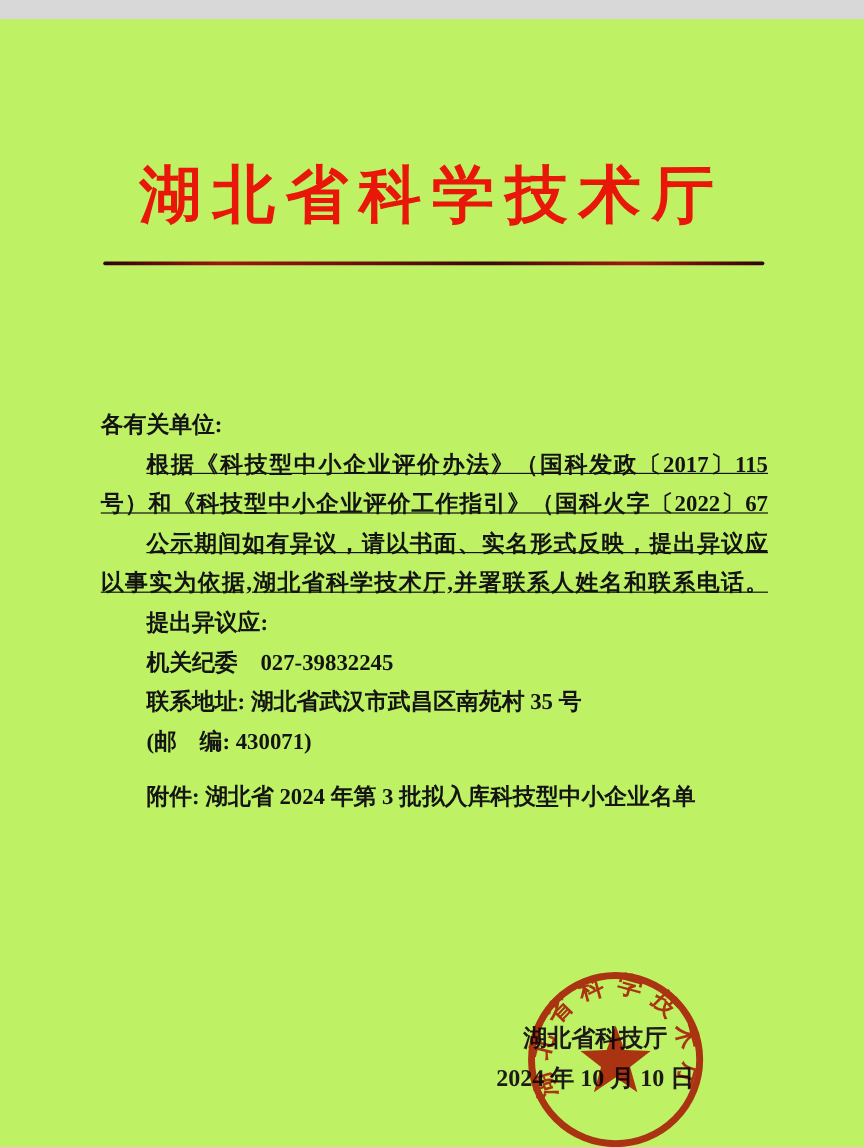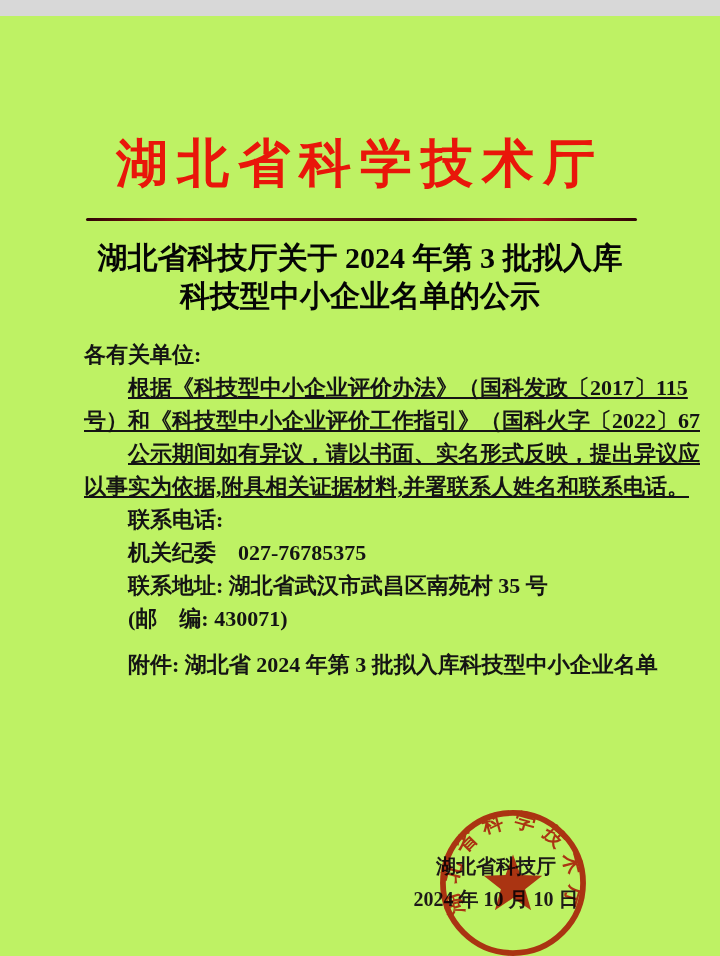--- a/index.html
+++ b/index.html
@@ -29,21 +29,21 @@
   
   .doc-title {
     position:absolute; top:223px; left:40px; width:640px;
     text-align:center;
     font-size:30px; line-height:38px; font-weight:bold;
     color:#050505;
   }
   
   .doc-body {
     position:absolute; top:322px; left:84px; width:556px;
-    font-size:22px; line-height:33px;
+    font-size:19px; line-height:33px;
     font-weight:600;
     color:#141414;
   }
   .bl { white-space:nowrap; }
   .indent { text-indent:2em; }
   .jl { text-align:justify; text-align-last:justify;text-decoration:underline; }
   .attachment { margin-top:13px; text-indent:2em; white-space:nowrap; }
   
   .signature {
     position:absolute; top:834px; left:390px; width:212px;
@@ -67,33 +67,29 @@
 </style>
 </head>
 <body>
 
 <div class="page">
 
   <div class="letterhead">湖北省科学技术厅</div>
 
   <div class="letterhead-rule"></div>
 
-  <div class="doc-title">
-    <div>湖北省科技厅关于 2024 年第 3 批拟入库</div>
-    <div>科技型中小企业名单的公示</div>
-  </div>
 
   <div class="doc-body">
     <div class="bl">各有关单位:</div>
     <div class="bl indent jl">根据《科技型中小企业评价办法》（国科发政〔2017〕115</div>
     <div class="bl jl">号）和《科技型中小企业评价工作指引》（国科火字〔2022〕67</div>
     <div class="bl indent jl">公示期间如有异议，请以书面、实名形式反映，提出异议应</div>
-    <div class="bl jl">以事实为依据,附具相关证据材料,并署联系人姓名和联系电话。</div>
-    <div class="bl indent">联系电话:</div>
-    <div class="bl indent">机关纪委　027-76785375</div>
+    <div class="bl jl">以事实为依据,湖北省科学技术厅,并署联系人姓名和联系电话。</div>
+    <div class="bl indent">提出异议应:</div>
+    <div class="bl indent">机关纪委　027-39832245</div>
     <div class="bl indent">联系地址: 湖北省武汉市武昌区南苑村 35 号</div>
     <div class="bl indent">(邮　编: 430071)</div>
     <div class="attachment">附件: 湖北省 2024 年第 3 批拟入库科技型中小企业名单</div>
   </div>
 
   <div class="signature">
     <div>湖北省科技厅</div>
     <div>2024 年 10 月 10 日</div>
   </div>
 

